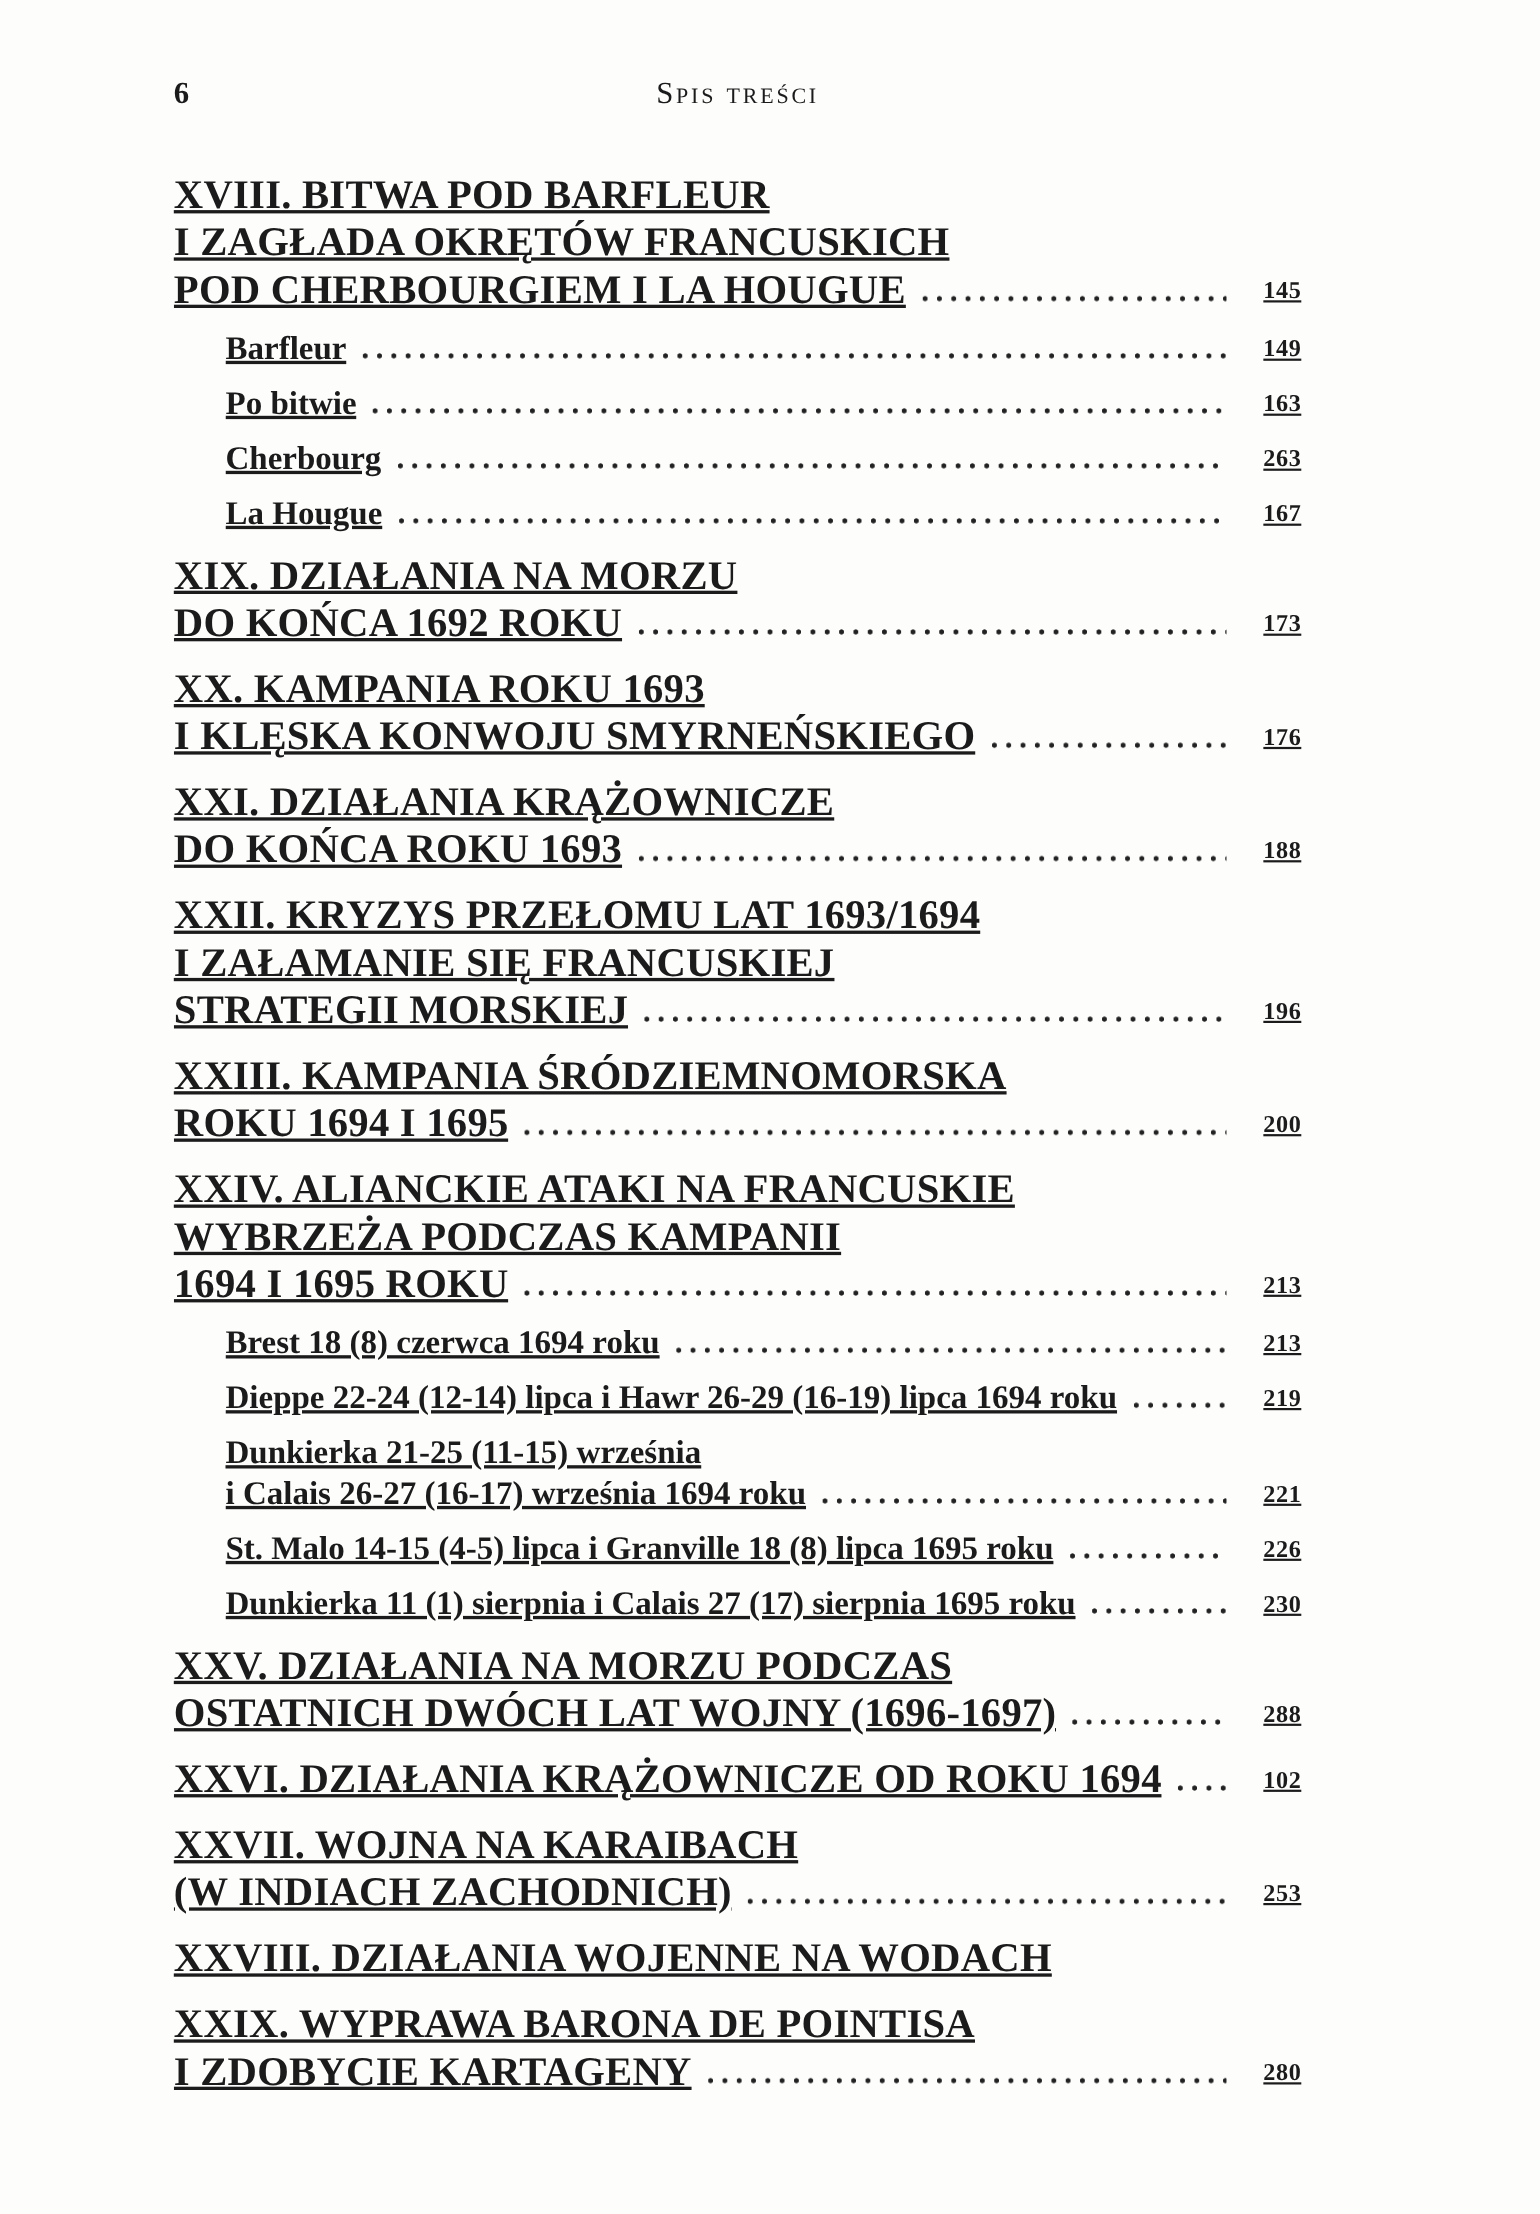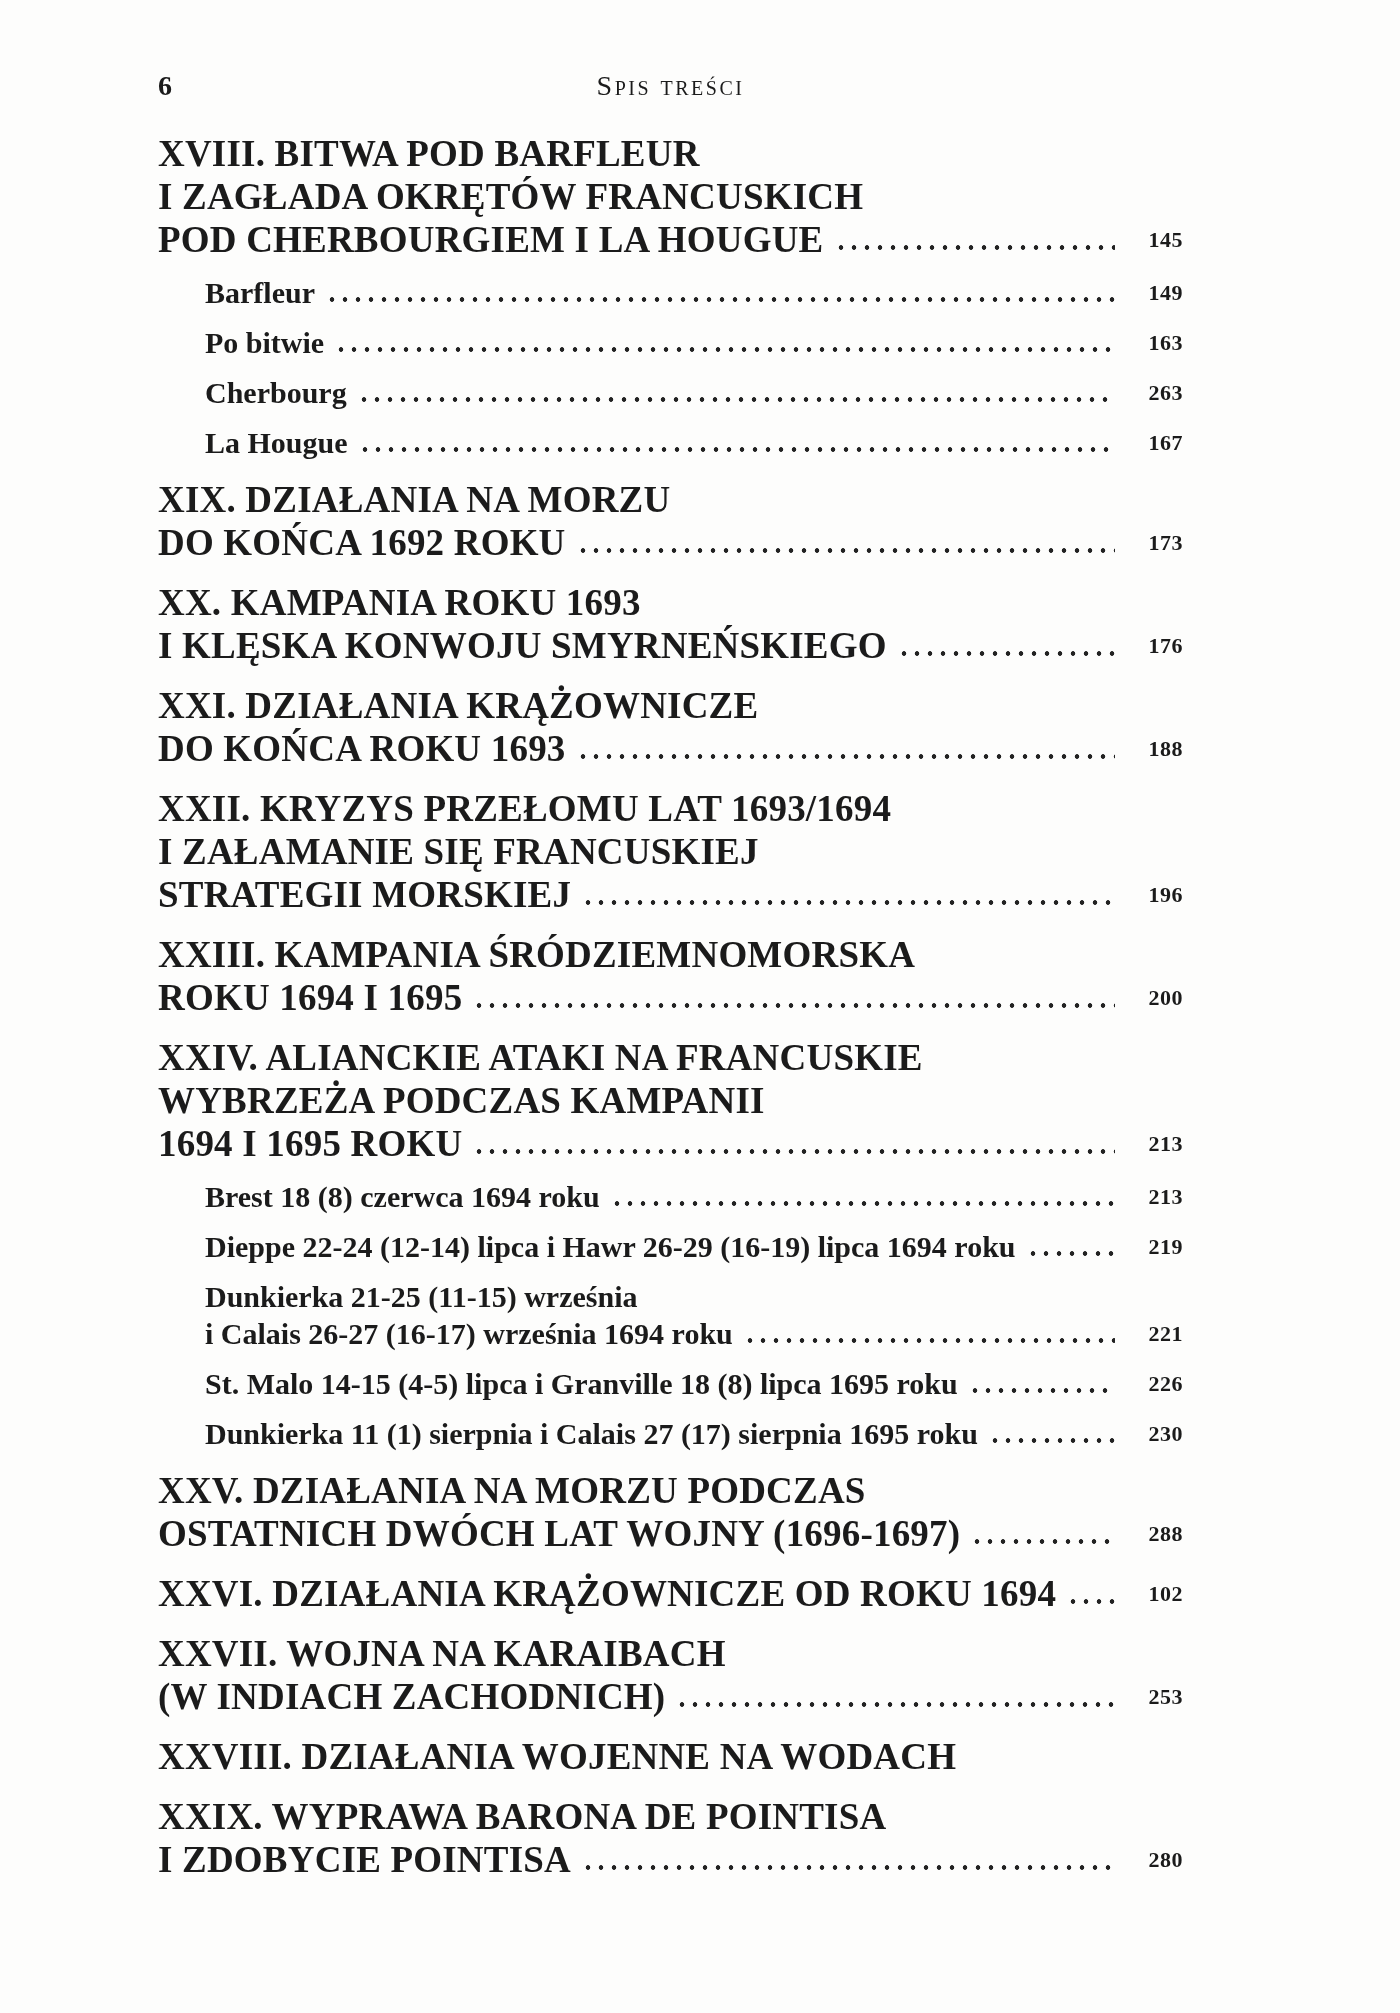--- a/index.html
+++ b/index.html
@@ -27,21 +27,21 @@
   .rh-title {
     position: absolute;
     left: 50%;
     top: 0;
     transform: translateX(-50%);
     font-variant: small-caps;
     font-size: 28px;
     letter-spacing: 2.5px;
     white-space: nowrap;
   }
-  .toc { margin-top: 28px; }
+  .toc { margin-top: 52px; text-decoration: underline; }
   .entry { font-weight: 700; }
   .entry.chapter {
     font-size: 37px;
     line-height: 43px;
     margin-top: 17px;
     letter-spacing: 0.2px;
   }
   .entry.sub {
     font-size: 30px;
     line-height: 37px;
@@ -247,20 +247,20 @@
       </div>
     </div>
 
     <div class="entry chapter">
       <div class="line">XXVIII. DZIAŁANIA WOJENNE NA WODACH</div>
     </div>
 
     <div class="entry chapter">
       <div class="line">XXIX. WYPRAWA BARONA DE POINTISA</div>
       <div class="row">
-        <span class="t">I ZDOBYCIE POINTISA</span>
+        <span class="t">I ZDOBYCIE KARTAGENY</span>
         <span class="leader"></span>
         <span class="pg">280</span>
       </div>
     </div>
 
   </main>
 </div>
 
 </body></html>

